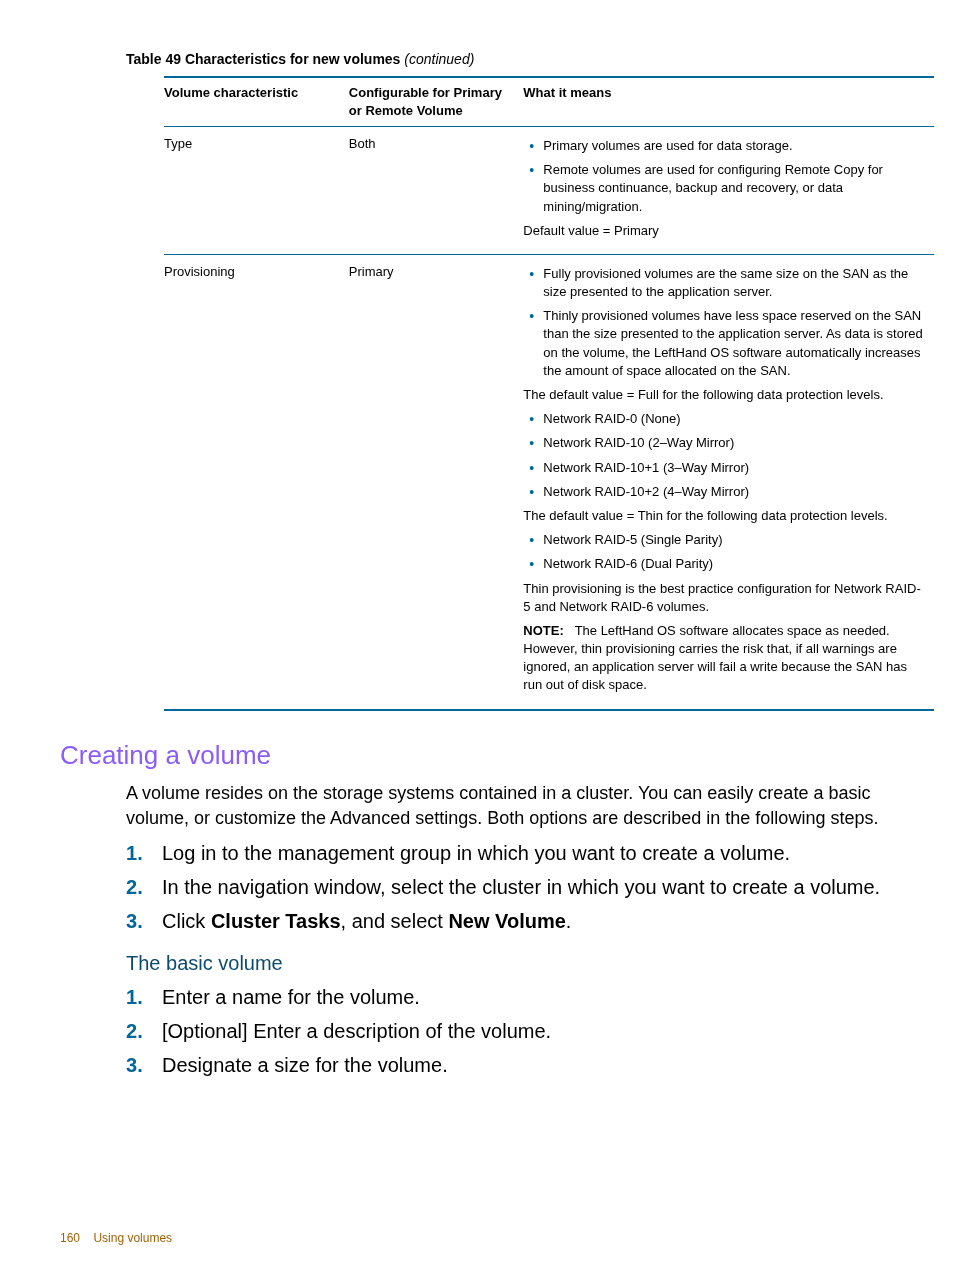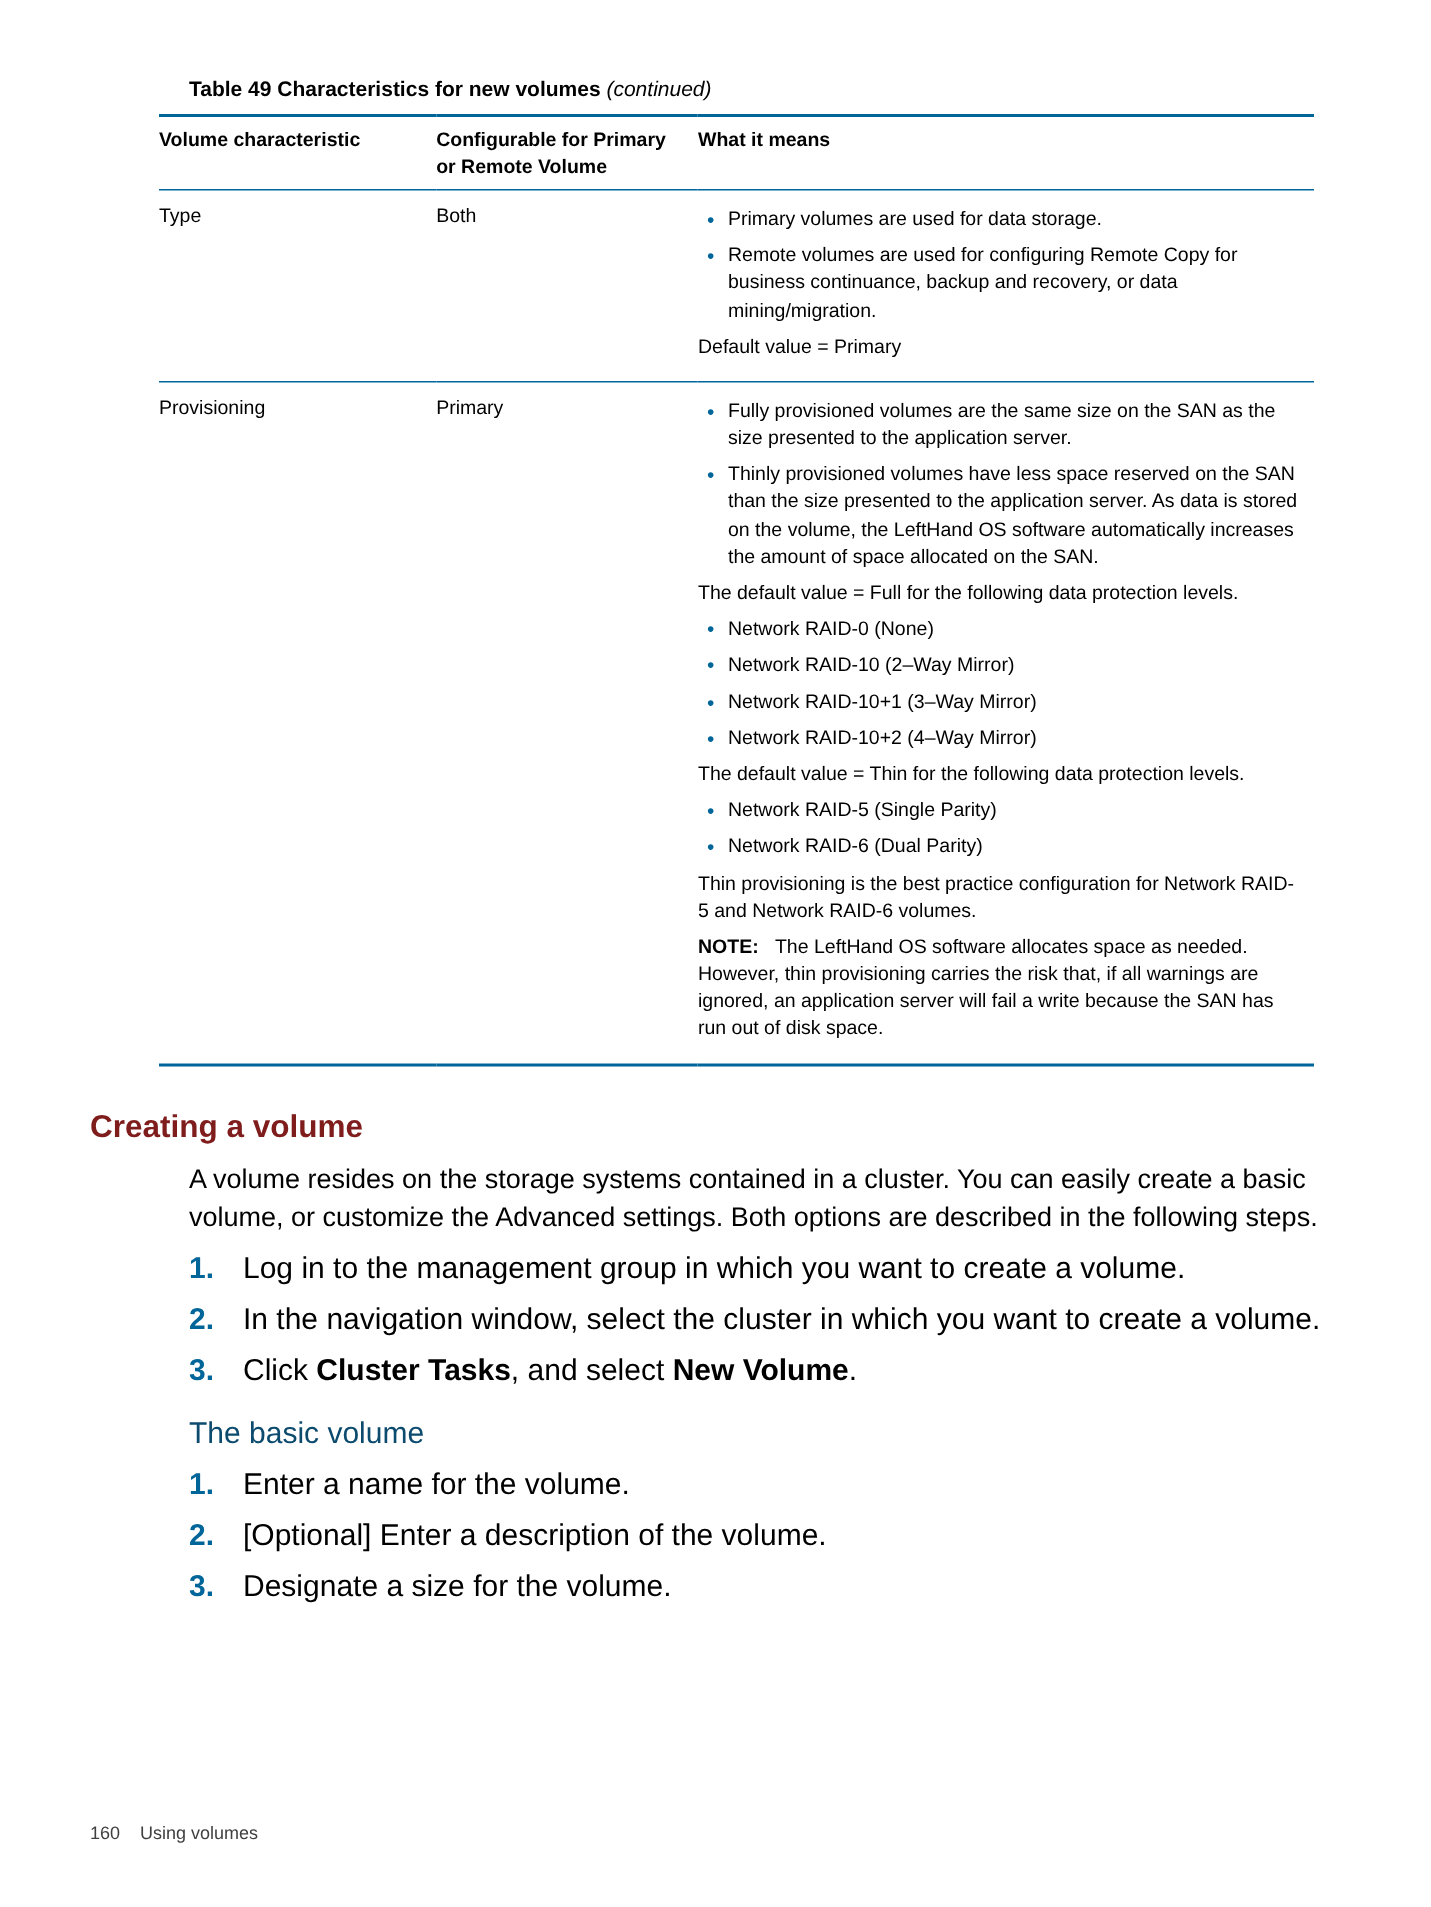--- a/index.html
+++ b/index.html
@@ -24,21 +24,21 @@
     color: #000;
     margin-left: 66px;
     margin-bottom: 6px;
   }
   .table-caption .continued {
     font-style: italic;
     font-weight: normal;
   }
   .doc-table {
     width: 770px;
-    margin-left: 46px;
+    margin-left: 104px;
     border-collapse: collapse;
     font-size: 13px;
   }
   .doc-table thead tr {
     border-top: 2px solid #006699;
     border-bottom: 1px solid #006699;
   }
   .doc-table th {
     text-align: left;
     font-weight: bold;
@@ -75,23 +75,23 @@
   ul.bullets li::before {
     content: "•";
     color: #006699;
     position: absolute;
     left: -14px;
     font-size: 14px;
   }
   .para { margin: 4px 0 6px 0; }
   .note-label { font-weight: bold; }
   h2.section {
-    color: #7f1d1d;
-    font-weight: bold;
-    font-size: 21px;
+    color: #8b5cf6;
+    font-weight: normal;
+    font-size: 26px;
     margin: 26px 0 8px 0;
   }
   h3.subsection {
     color: #0c4a6e;
     font-weight: normal;
     font-size: 20px;
     margin: 14px 0 6px 66px;
   }
   .body-para {
     margin: 0 0 8px 66px;
@@ -114,24 +114,24 @@
     color: #006699;
     font-weight: bold;
     position: absolute;
     left: -36px;
     width: 30px;
     text-align: left;
   }
   .b { font-weight: bold; }
   .footer {
     position: absolute;
-    bottom: 40px;
+    bottom: 24px;
     left: 60px;
     font-size: 12px;
-    color: #404040;
+    color: #a16207;
   }
   .footer .pnum { margin-right: 10px; }
 </style>
 </head>
 <body>
 
 <div class="page">
 
   <div class="table-caption">
     <span>Table 49 Characteristics for new volumes </span><span class="continued">(continued)</span>

